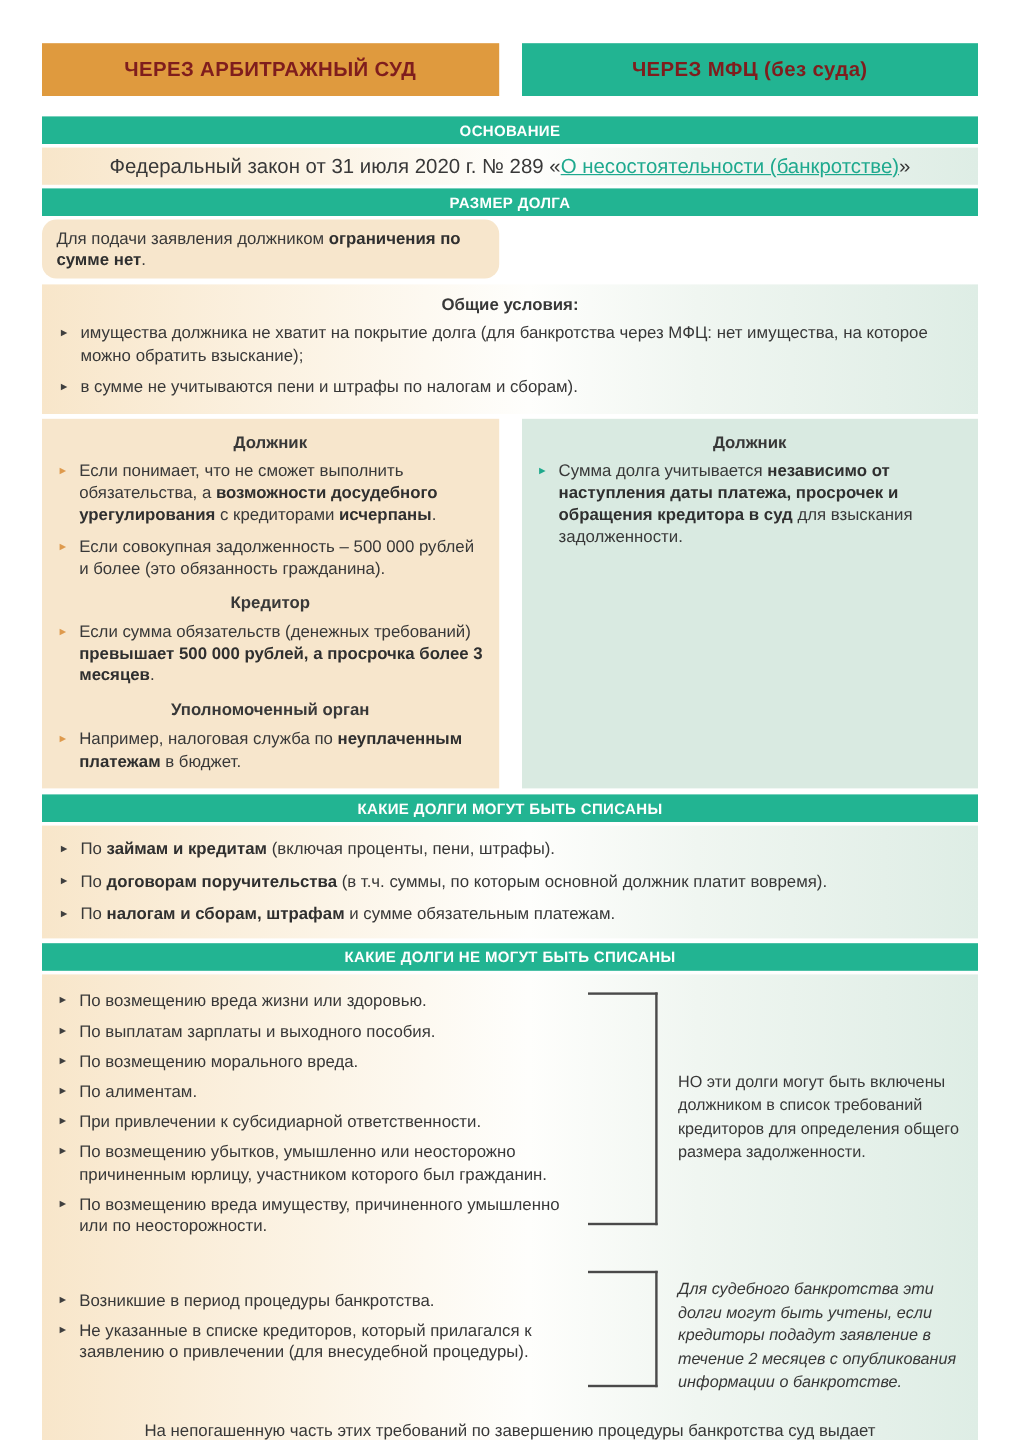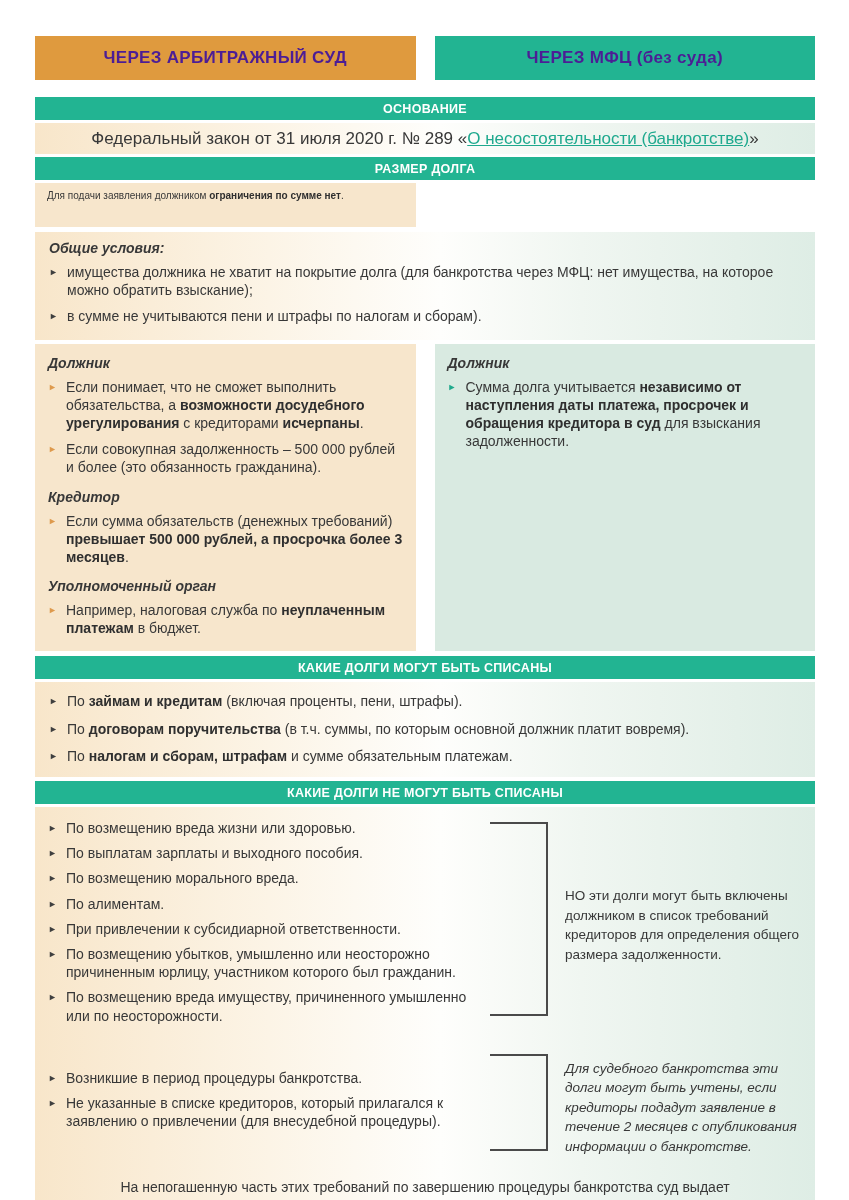--- a/index.html
+++ b/index.html
@@ -9,39 +9,39 @@
   *{box-sizing:border-box;}
   html,body{margin:0;padding:0;}
   body{
     width:849px;height:1200px;background:#ffffff;overflow:hidden;
     font-family:"Liberation Sans","DejaVu Sans",sans-serif;color:var(--ink);
   }
   .page{width:780px;margin:36px 34px 0 35px;}
 
   .top-row{display:flex;gap:19px;margin-bottom:17px;}
   .top-btn{flex:1;height:44px;display:flex;align-items:center;justify-content:center;
-    color:#4c1d95;font-weight:bold;font-size:17px;letter-spacing:.3px;}
+    color:#7f1d1d;font-weight:bold;font-size:17px;letter-spacing:.3px;}
   .top-btn.orange{background:var(--orange);}
   .top-btn.teal{background:var(--teal);text-align:center;}
 
   .bar{background:var(--teal);color:#fff;font-weight:bold;font-size:12.5px;
     text-align:center;padding:5px 14px 4px;letter-spacing:.3px;margin-bottom:3px;}
 
   .grad{background:linear-gradient(90deg,#F8E6CA 0%,#FCF4E6 30%,#FEFEFC 52%,#F0F6F1 70%,#DEEDE5 100%);}
 
   .law-row{text-align:center;font-size:17px;padding:6px 8px 5px;margin-bottom:3px;}
   .law-link{color:var(--link);text-decoration:underline;cursor:pointer;}
 
   .cols{display:flex;gap:19px;margin-bottom:5px;}
   .col{width:380.5px;}
   .col.peach{background:var(--peach);}
   .col.green{background:var(--green);}
-  .size-box{padding:6px 12px 7px;font-size:10px;line-height:1.3;min-height:44px;}
-
-  .center-head{text-align:left;font-weight:bold;font-size:14px;font-style:italic;}
+  .size-box{padding:6px 12px 7px;font-size:14px;line-height:1.3;min-height:44px;border-radius:12px;}
+
+  .center-head{text-align:center;font-weight:bold;font-size:14px;}
 
   .common-box{padding:8px 14px 6px;margin-bottom:4px;}
   .common-box .center-head{margin-bottom:7px;}
 
   .bullet{display:flex;margin-bottom:8px;}
   .arrow{flex:0 0 18px;font-size:9px;line-height:18px;}
   .arrow-dark{color:#3F3F3F;}
   .arrow-orange{color:#DE9A4D;}
   .arrow-teal{color:#1FA98C;}
   .btext{font-size:14px;line-height:1.3;}

